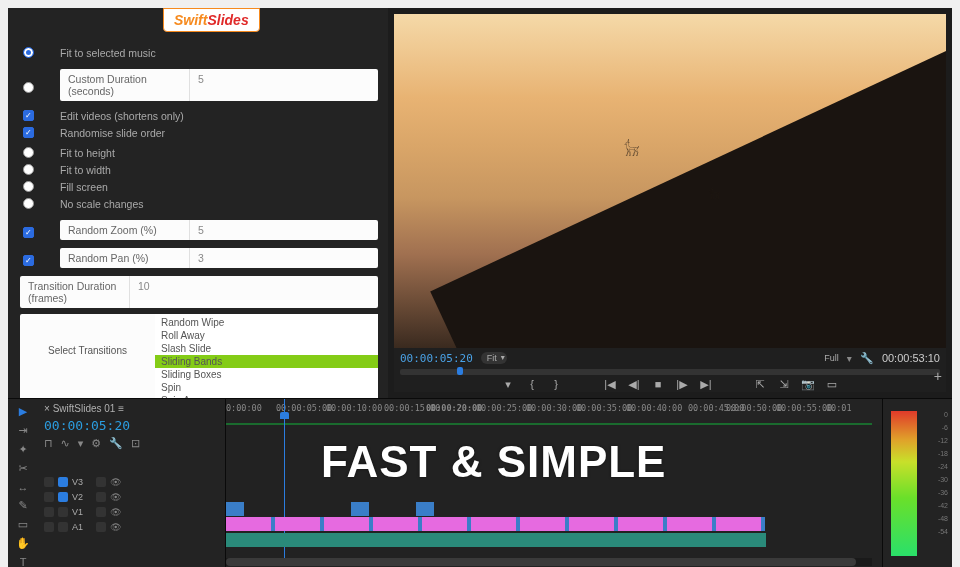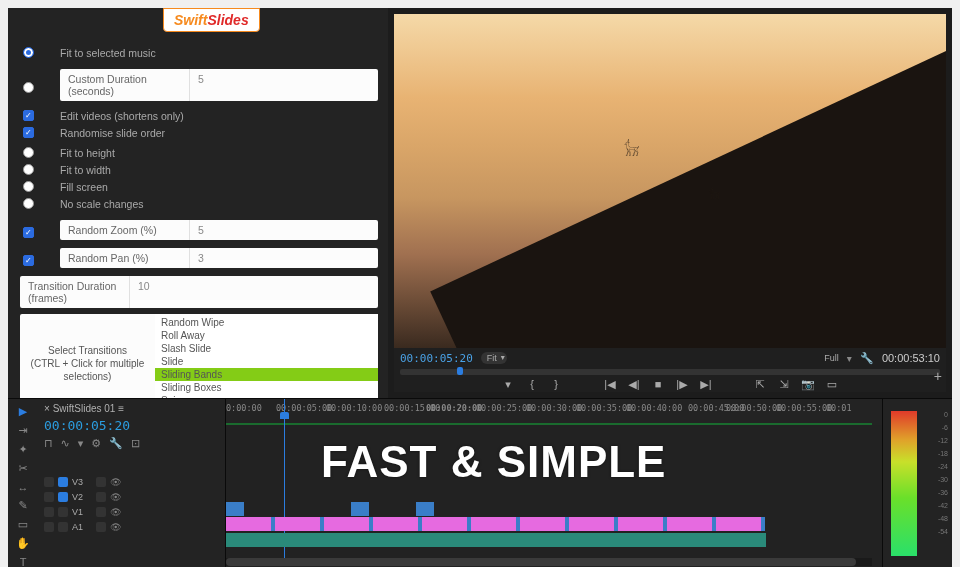--- a/index.html
+++ b/index.html
@@ -223,27 +223,25 @@
         </div>
 
         <div class="fieldrow" style="margin-left:-28px">
           <div class="fieldlabel wide" style="flex:0 0 110px">Transition Duration (frames)</div>
           <div class="fieldval">10</div>
         </div>
 
         <div class="seltrans" style="margin-left:-28px">
           <div class="seltrans-label">
             <div>Select Transitions</div>
-            <div>(CTRL + Click for multiple selections)</div>
           </div>
           <div class="seltrans-list" id="translist">
               <div>Random Wipe</div>
               <div>Roll Away</div>
               <div>Slash Slide</div>
-              <div>Slide</div>
               <div class="sel">Sliding Bands</div>
               <div>Sliding Boxes</div>
               <div>Spin</div>
               <div>Spin Away</div>
               <div>Spiral Boxes</div>
               <div>Stretch</div>
             </div>
         </div>
       </div>
     </div>

